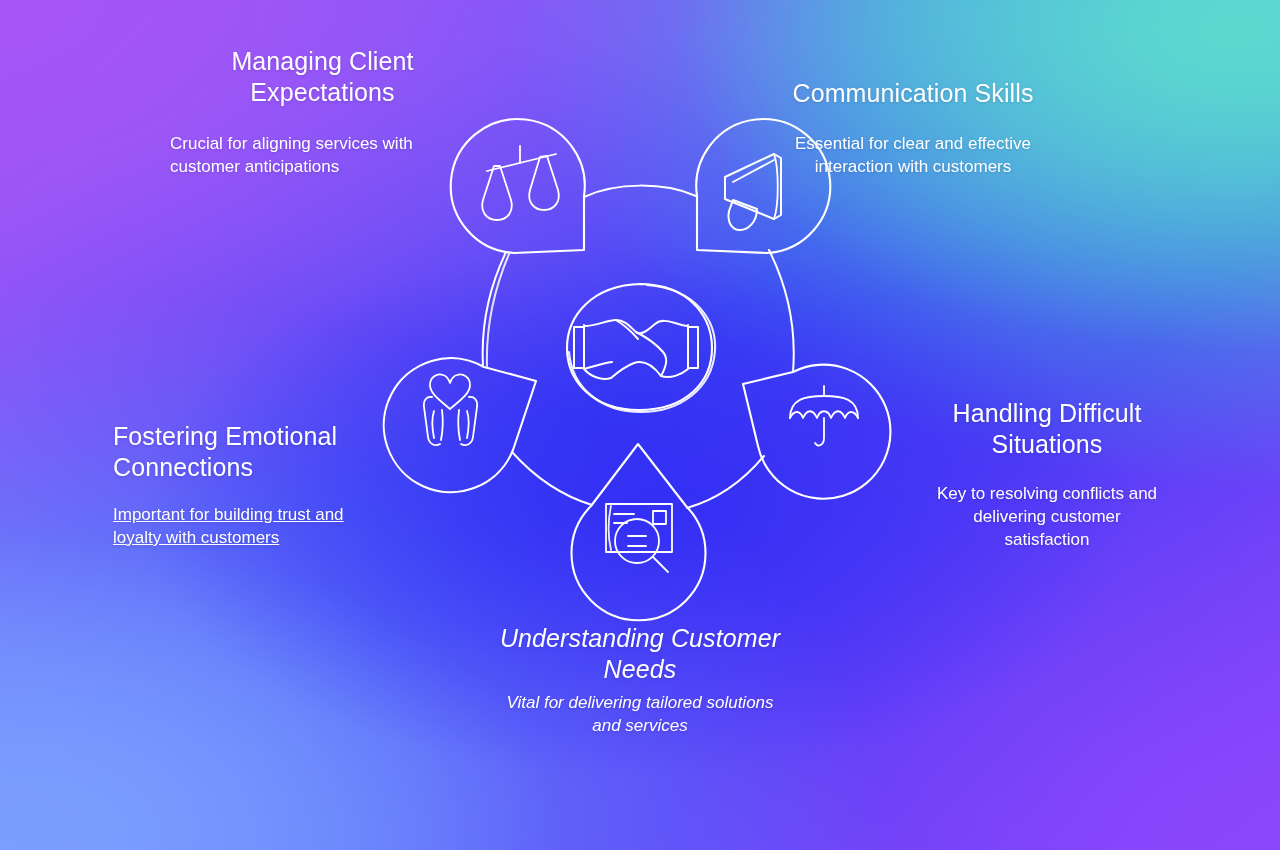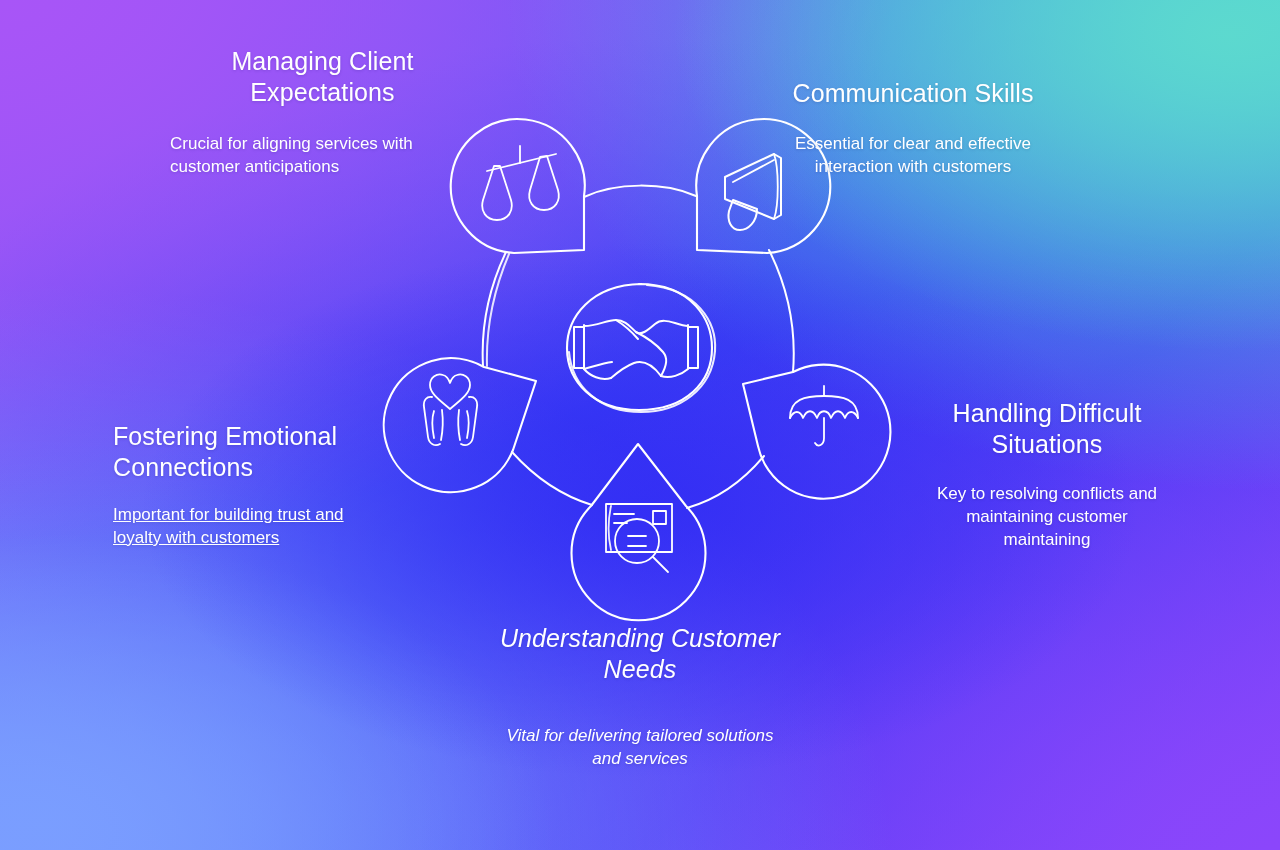--- a/index.html
+++ b/index.html
@@ -85,21 +85,21 @@
   #lbl-communication { left: 763px; top: 78px;  width: 300px; }
   #lbl-communication .label-desc { margin-top: 23px; }
 
   #lbl-handling      { left: 932px; top: 383px; width: 230px; margin-top: 15px; }
   #lbl-handling .label-desc { margin-top: 22px; }
 
   #lbl-fostering     { left: 113px; top: 394px; width: 232px; margin-top: 27px; }
   #lbl-fostering .label-desc { margin-top: 20px; text-decoration: underline; }
 
   #lbl-understanding { left: 495px; top: 623px; width: 290px; font-style: italic; }
-  #lbl-understanding .label-desc { margin-top: 39px; }
+  #lbl-understanding .label-desc { margin-top: 6px; }
 </style>
 </head>
 <body>
 
 <div id="stage">
 
   <div class="bg-layer bg-base"></div>
   <div class="bg-layer bg-warm-tr"></div>
   <div class="bg-layer bg-cool-bl"></div>
   <div class="bg-layer bg-core"></div>
@@ -264,21 +264,21 @@
     <p class="label-desc align-right">Crucial for aligning services with customer anticipations</p>
   </div>
 
   <div class="label-block align-left" id="lbl-communication">
     <p class="label-title">Communication Skills</p>
     <p class="label-desc">Essential for clear and effective interaction with customers</p>
   </div>
 
   <div class="label-block align-left" id="lbl-handling">
     <p class="label-title">Handling Difficult Situations</p>
-    <p class="label-desc">Key to resolving conflicts and maintaining customer maintaining</p>
+    <p class="label-desc">Key to resolving conflicts and delivering customer satisfaction</p>
   </div>
 
   <div class="label-block align-center" id="lbl-understanding">
     <p class="label-title">Understanding Customer Needs</p>
     <p class="label-desc">Vital for delivering tailored solutions and services</p>
   </div>
 
   <div class="label-block align-right" id="lbl-fostering">
     <p class="label-title">Fostering Emotional Connections</p>
     <p class="label-desc">Important for building trust and loyalty with customers</p>

